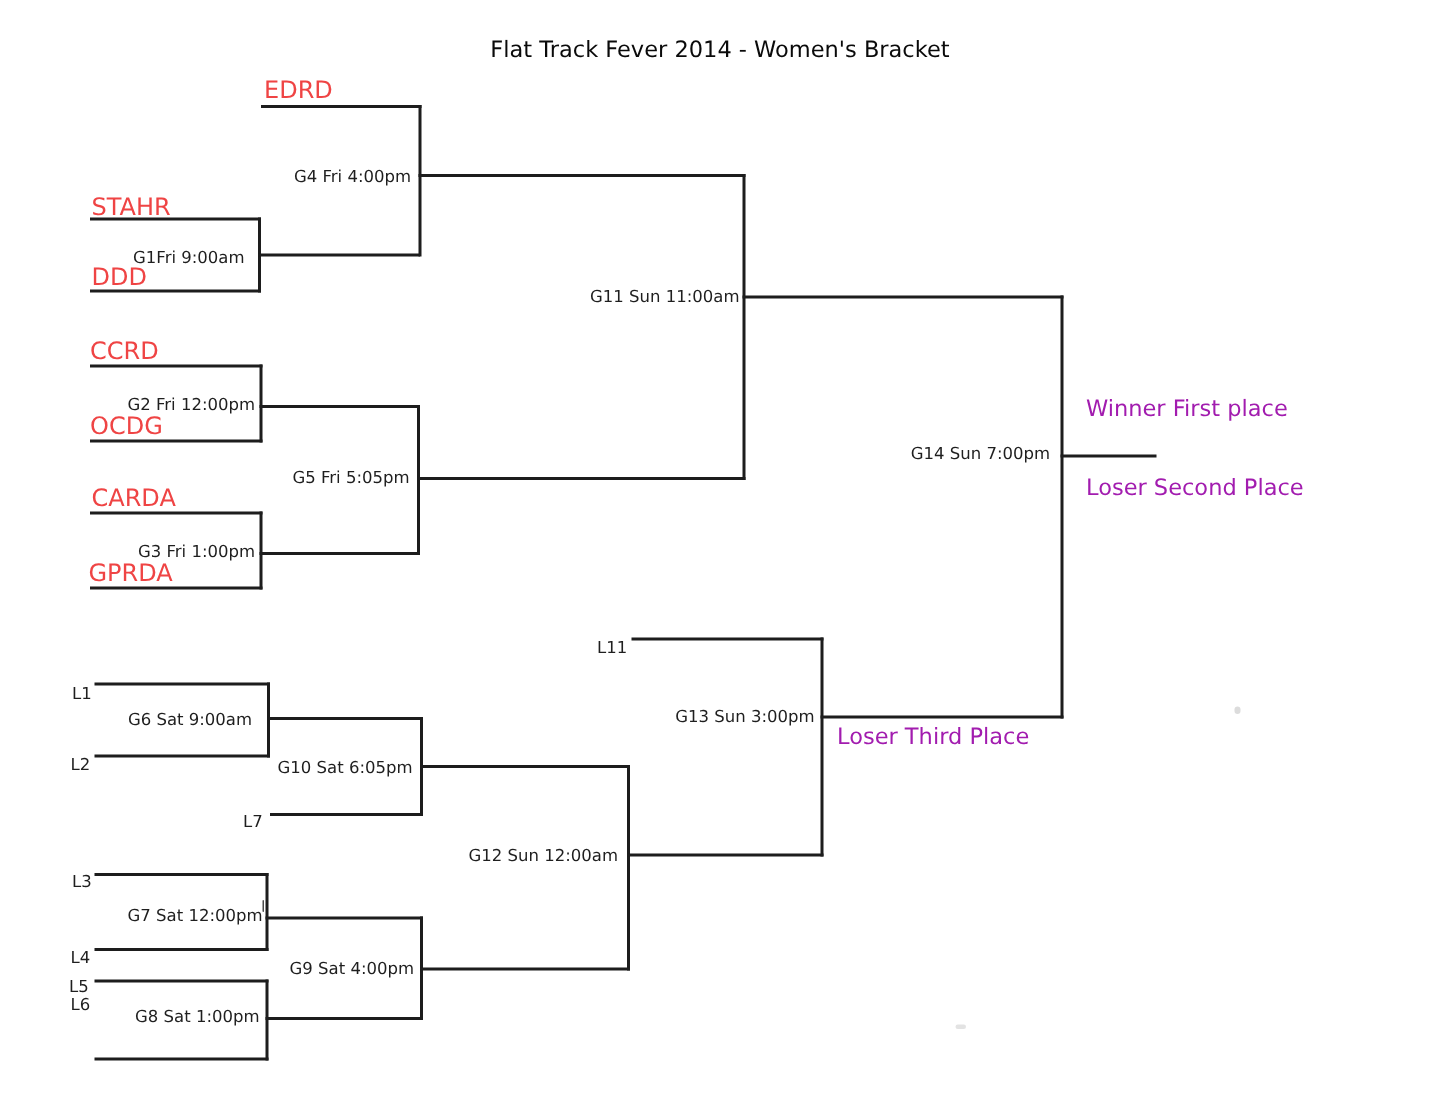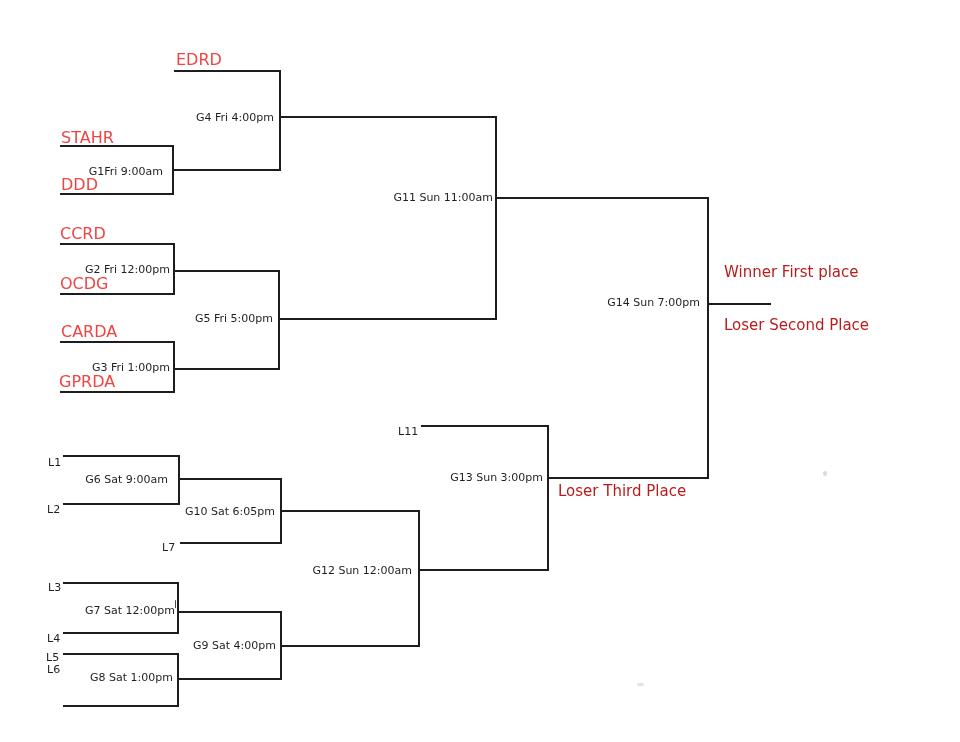--- a/index.html
+++ b/index.html
@@ -47,53 +47,54 @@
     font-size: 11px;
     line-height: 13px;
     color: #1f1f1f;
     white-space: nowrap;
     text-align: center;
   }
   .place {
     position: absolute;
     font-size: 15px;
     line-height: 18px;
-    color: #b91c1c;
+    color: #a21caf;
     white-space: nowrap;
   }
   .ln {
     position: absolute;
     background: #1d1d1d;
   }
   .ln.h { height: 2px; }
   .ln.v { width: 2px; }
   .artifact {
     position: absolute;
     border-radius: 2px;
   }
 </style>
 </head>
 <body>
 
 <div class="stage">
 
+  <div class="title">Flat Track Fever 2014 - Women's Bracket</div>
 
   <div class="team" style="left:176px;top:50px">EDRD</div>
   <div class="team" style="left:61px;top:128px">STAHR</div>
   <div class="team" style="left:61px;top:175px">DDD</div>
   <div class="team" style="left:60px;top:224px">CCRD</div>
   <div class="team" style="left:60px;top:274px">OCDG</div>
   <div class="team" style="left:61px;top:322px">CARDA</div>
   <div class="team" style="left:59px;top:372px">GPRDA</div>
 
   <div class="game" style="right:797px;top:165px">G1Fri 9:00am</div>
   <div class="game" style="right:790px;top:263px">G2 Fri 12:00pm</div>
   <div class="game" style="right:790px;top:361px">G3 Fri 1:00pm</div>
   <div class="game" style="right:686px;top:111px">G4 Fri 4:00pm</div>
-  <div class="game" style="right:687px;top:312px">G5 Fri 5:00pm</div>
+  <div class="game" style="right:687px;top:312px">G5 Fri 5:05pm</div>
   <div class="game" style="right:792px;top:473px">G6 Sat 9:00am</div>
   <div class="game" style="right:785px;top:604px">G7 Sat 12:00pm</div>
   <div class="game" style="right:787px;top:671px">G8 Sat 1:00pm</div>
   <div class="game" style="right:684px;top:639px">G9 Sat 4:00pm</div>
   <div class="game" style="right:685px;top:505px">G10 Sat 6:05pm</div>
   <div class="game" style="right:467px;top:191px">G11 Sun 11:00am</div>
   <div class="game" style="right:548px;top:564px">G12 Sun 12:00am</div>
   <div class="game" style="right:417px;top:471px">G13 Sun 3:00pm</div>
   <div class="game" style="right:260px;top:296px">G14 Sun 7:00pm</div>
 

